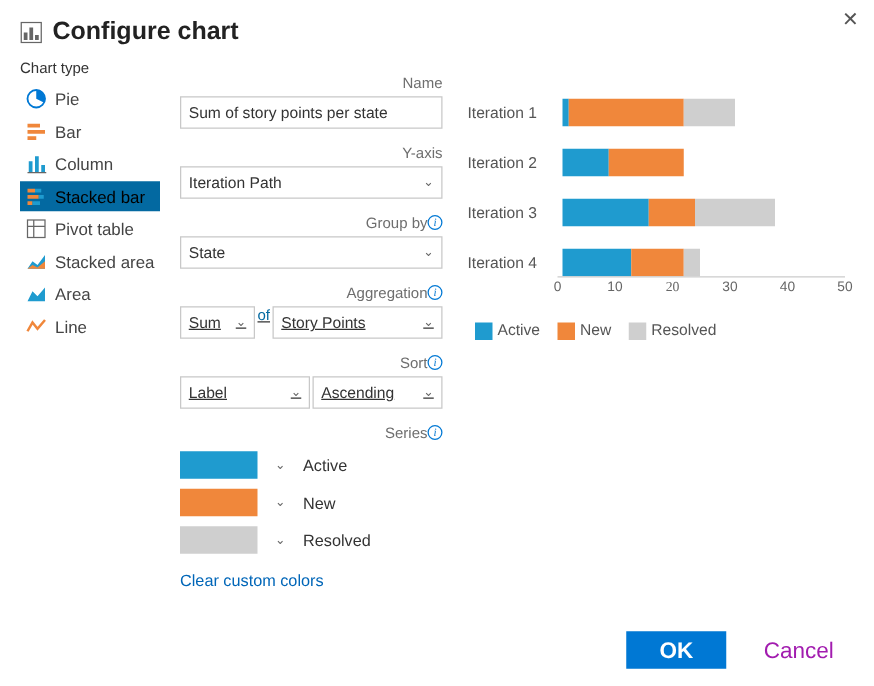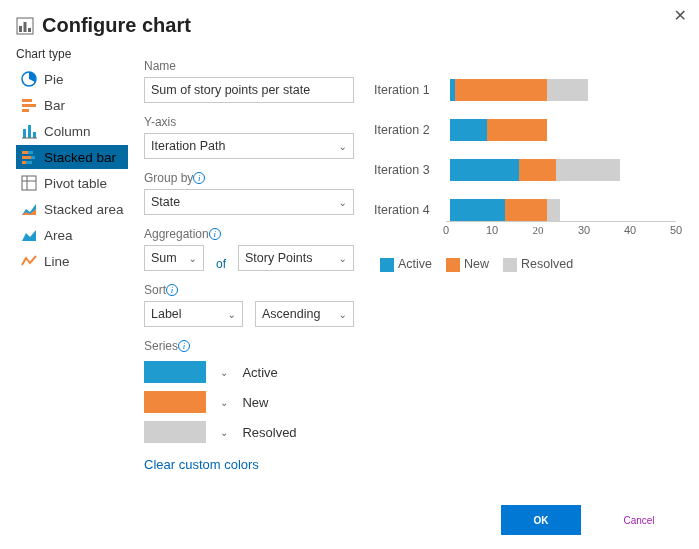--- a/index.html
+++ b/index.html
@@ -67,21 +67,21 @@
   }
   .type-item svg { flex: none; }
 
   .field-label {
     font-size: 12px;
     color: #6e6e6e;
     margin-top: 12px;
     margin-bottom: 4px;
     display: flex;
     align-items: center;
-    justify-content: flex-start;
+    justify-content: flex-end;
   }
   .info-icon {
     width: 12px; height: 12px;
     border: 1px solid #0078d4;
     border-radius: 50%;
     color: #0078d4;
     font-size: 9px;
     line-height: 10px;
     text-align: center;
     font-style: italic;
@@ -100,21 +100,21 @@
   .select {
     display: flex;
     align-items: center;
     justify-content: space-between;
     cursor: pointer;
   }
   .select .chev {
     font-size: 10px;
     color: #666;
   }
-  .row { display: flex; align-items: flex-end; gap: 12px; }
+  .row { display: flex; align-items: flex-start; gap: 2px; text-decoration: underline; }
   .of-lbl { font-size: 12px; color: #0369a1; }
 
   .series-row {
     display: flex;
     align-items: center;
     gap: 14px;
     margin-top: 8px;
   }
   .swatch {
     width: 62px;
@@ -166,21 +166,21 @@
     display: flex;
     gap: 18px;
     align-items: center;
   }
   .btn {
     min-width: 80px;
     height: 30px;
     display: flex;
     align-items: center;
     justify-content: center;
-    font-size: 10px;
+    font-size: 18px;
     cursor: pointer;
   }
   .btn.primary { background:#0078d4; color:#fff; font-weight:600;}
   .btn.secondary { background:transparent; color:#a21caf;}
 </style>
 </head>
 <body>
 
 <div class="close-x">✕</div>
 

